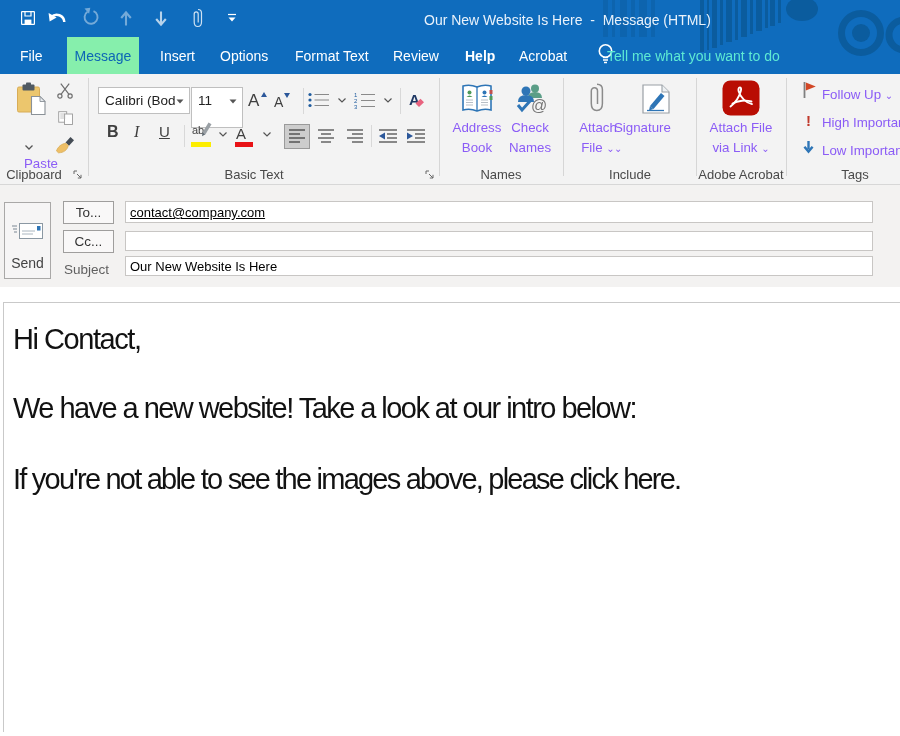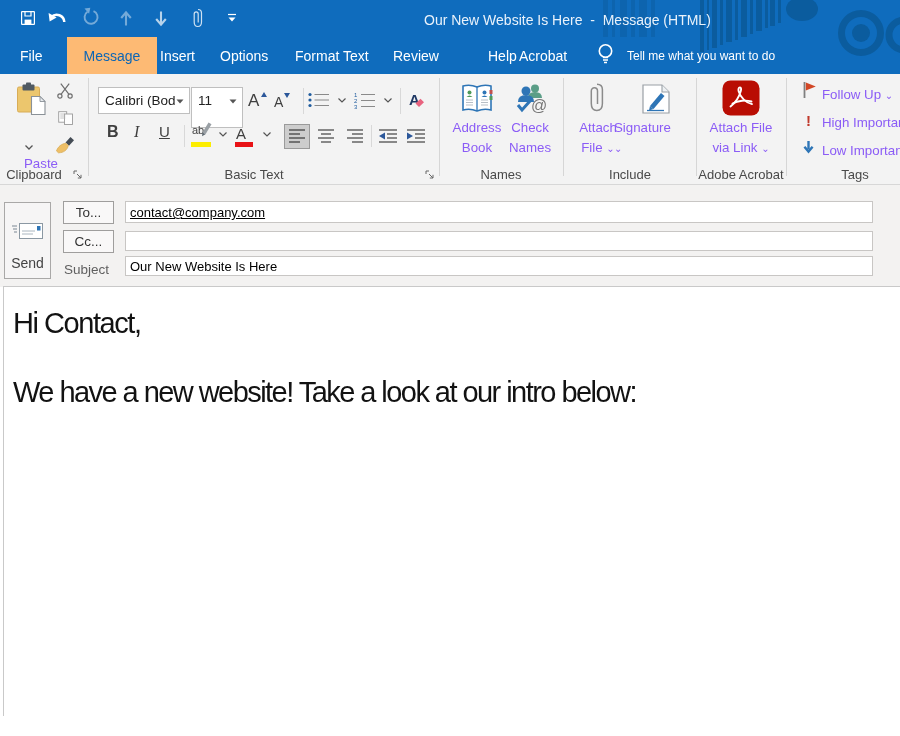--- a/index.html
+++ b/index.html
@@ -5,37 +5,37 @@
   * { margin:0; padding:0; box-sizing:border-box; }
   html,body { width:900px; height:736px; overflow:hidden; }
   body { font-family:"Liberation Sans", sans-serif; }
   #win { position:relative; width:900px; height:736px; background:#fff; overflow:hidden; }
   .abs { position:absolute; }
 
   
   #top { position:absolute; left:0; top:0; width:900px; height:74px; background:#0f6cbd; overflow:hidden; }
   #title { position:absolute; left:424px; top:0; height:37px; line-height:41px; font-size:14px; color:#e9f2fb; white-space:nowrap; }
   .tab { position:absolute; top:37px; height:37px; line-height:39px; color:#fff; font-size:14px; white-space:nowrap; }
-  #msgtab { position:absolute; left:67px; top:37px; width:90px; height:37px; background:#fdba74; color:#0d66b5; font-size:14px; text-align:center; line-height:39px; }
-  #tellme { position:absolute; left:627px; top:37px; height:37px; line-height:39px; color:#ffffff; font-size:12px; white-space:nowrap; }
+  #msgtab { position:absolute; left:67px; top:37px; width:72px; height:37px; background:#86efac; color:#0d66b5; font-size:14px; text-align:center; line-height:39px; }
+  #tellme { position:absolute; left:607px; top:37px; height:37px; line-height:39px; color:#5eead4; font-size:14px; white-space:nowrap; }
 
   
   #ribbon { position:absolute; left:0; top:74px; width:900px; height:111px; background:#f3f3f3; border-bottom:1px solid #d7d7d7; overflow:hidden; }
   .gsep { position:absolute; top:4px; width:1px; height:98px; background:#d6d6d6; }
   .glabel { position:absolute; top:93px; width:200px; font-size:13px; color:#494949; text-align:center; }
   .launcher { position:absolute; top:96px; width:11px; height:11px; }
   .rtext { font-size:13.3px; color:#8b5cf6; line-height:20px; white-space:nowrap; }
 
   
   #ehead { position:absolute; left:0; top:185px; width:900px; height:102px; background:#f3f2f1; }
   .fbtn { position:absolute; left:63px; width:51px; height:23px; border:1px solid #9f9e9d; background:#f9f8f8; font-size:13.5px; color:#333; text-align:center; line-height:22px; }
   .field { position:absolute; left:125px; width:748px; height:22px; background:#fff; border:1px solid #c8c6c4; font-size:13px; color:#000; line-height:21px; padding-left:4px; }
 
   
-  #ebody { position:absolute; left:3px; top:286px; width:897px; height:430px; background:#fff; border-left:1px solid #c9c9c9; border-top:1px solid #c9c9c9; }
+  #ebody { position:absolute; left:3px; top:302px; width:897px; height:430px; background:#fff; border-left:1px solid #c9c9c9; border-top:1px solid #c9c9c9; }
   .para { position:absolute; left:9px; white-space:nowrap; font-size:29px; color:#121212; letter-spacing:-1.45px; }
 </style>
 </head>
 <body>
 <div id="win">
   <div id="top">
     <svg id="art" style="position:absolute;left:560px;top:0;" width="340" height="74" viewBox="0 0 340 74">
       <g fill="#0b5c9e">
         <g opacity="0.45">
           <rect x="43" y="0" width="5" height="37"></rect>
@@ -98,21 +98,21 @@
         <path d="M228.5 17.5 l3.5 4 l3.5 -4 z" stroke="none"></path>
       </g>
     </svg>
     <div id="title">Our New Website Is Here&nbsp;&nbsp;-&nbsp;&nbsp;Message (HTML)</div>
     <div class="tab" style="left:20px;">File</div>
     <div id="msgtab">Message</div>
     <div class="tab" style="left:160px;">Insert</div>
     <div class="tab" style="left:220px;">Options</div>
     <div class="tab" style="left:295px;">Format Text</div>
     <div class="tab" style="left:393px;">Review</div>
-    <div class="tab" style="left:488px;">Help</div>
+    <div class="tab" style="left:465px;font-weight:bold;">Help</div>
     <div class="tab" style="left:519px;">Acrobat</div>
     <svg id="bulb" style="position:absolute;left:597px;top:43px;" width="17" height="24" viewBox="0 0 17 24">
       <circle cx="8.5" cy="8" r="6.2" fill="none" stroke="#fff" stroke-width="1.6"></circle>
       <path d="M6 14.5 h5 M6 17 h5 M7 19.5 h3" stroke="#fff" stroke-width="1.4" fill="none"></path>
     </svg>
     <div id="tellme">Tell me what you want to do</div>
   </div>
 
   <div id="ribbon">
     <div class="gsep" style="left:88px;"></div>
@@ -343,14 +343,15 @@
     <div class="fbtn" style="top:45px;">Cc...</div>
     <div style="position:absolute;left:64px;top:77px;font-size:13.5px;color:#5f5f5f;">Subject</div>
     <div class="field" style="top:16px;"><span style="text-decoration:underline;">contact@company.com</span></div>
     <div class="field" style="top:46px;height:20px;"></div>
     <div class="field" style="top:71px;height:20px;line-height:19px;">Our New Website Is Here</div>
   </div>
 
   <div id="ebody">
     <div class="para" style="top:20px;">Hi Contact,</div>
     <div class="para" style="top:89px;letter-spacing:-1.55px;">We have a new website! Take a look at our intro below:</div>
+    <div class="para" style="top:160px;letter-spacing:-1.78px;">If you're not able to see the images above, please click here.</div>
   </div>
 </div>
 
 </body></html>

